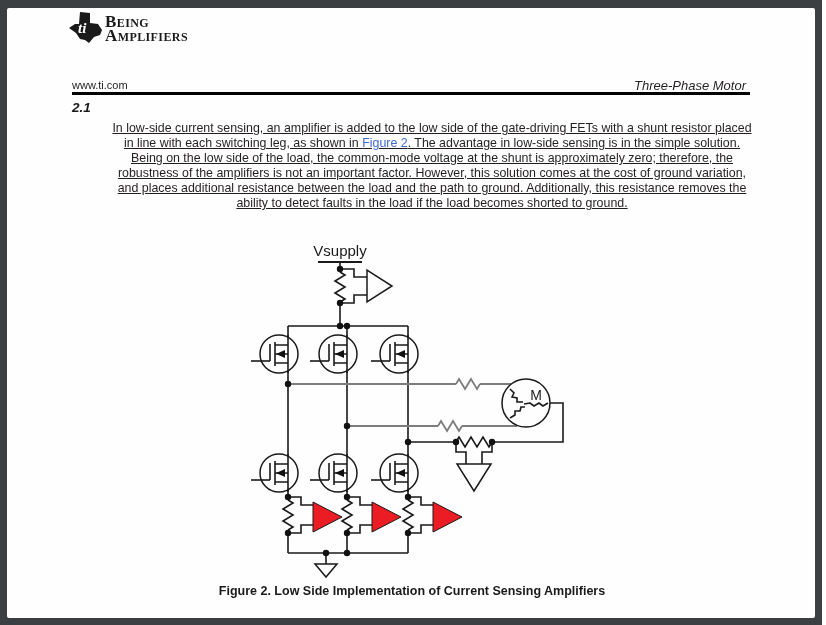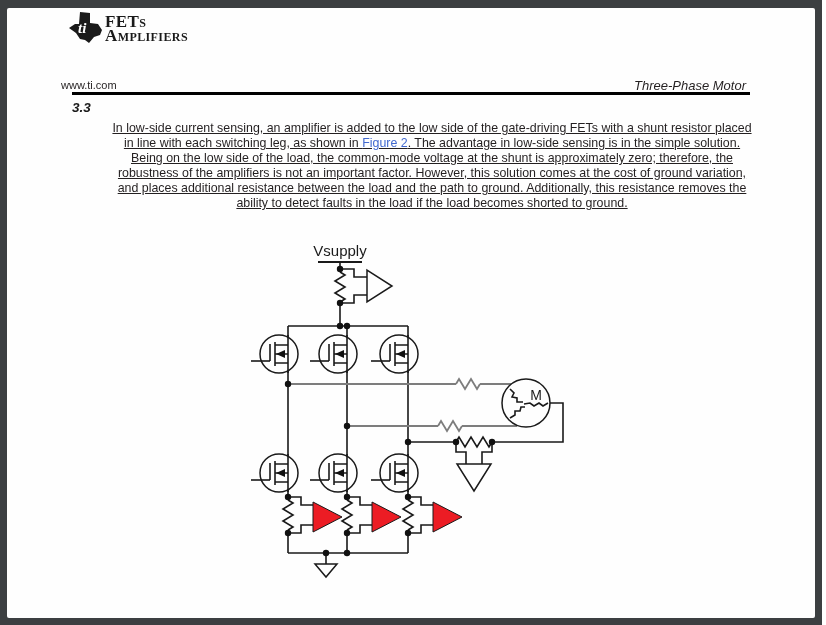--- a/index.html
+++ b/index.html
@@ -9,21 +9,21 @@
   html,body{margin:0;padding:0;}
   #screen{position:relative;width:822px;height:625px;background:var(--frame);
     font-family:"Liberation Sans",sans-serif;color:var(--ink);overflow:hidden;}
   #page{position:absolute;left:7px;top:8px;right:7px;bottom:7px;background:var(--paper);border-radius:2px;}
   .abs{position:absolute;}
   
   #logo-glyph{left:68px;top:11px;width:35px;height:34px;}
   #wordmark{left:105px;top:15px;line-height:14px;font-family:"Liberation Serif",serif;
     font-weight:bold;font-variant:small-caps;font-size:17px;letter-spacing:.4px;color:#1a1a1a;}
   
-  #hdr-left{left:61px;top:79px;font-size:11px;}
+  #hdr-left{left:72px;top:79px;font-size:11px;}
   #hdr-right{right:76px;top:78px;font-size:13px;font-style:italic;text-align:right;}
   #hdr-rule{left:72px;top:92px;width:678px;height:3px;background:#000;}
   
   .h-num{left:72px;top:100px;}
   .h-title{left:103px;top:100px;}
   .heading{font-weight:bold;font-style:italic;font-size:13.5px;color:#1a1a1a;}
   
   #para{left:112px;top:121px;width:640px;font-size:12.4px;line-height:15px;text-align:center;text-decoration:underline;}
   #para a{color:var(--link-blue);text-decoration:none;cursor:pointer;}
   
@@ -45,29 +45,29 @@
 <body>
 
 <div id="screen">
   <div id="page"></div>
 
   <svg class="abs" id="logo-glyph" viewBox="0 0 35 34">
     <polygon points="12,1 22,2 22,12 30,13 34,19 32,24 26,26 21,32 17,29 12,28 8,22 1,17 7,13 11,13" fill="#1a1a1a" stroke="none"></polygon>
     <text x="10" y="22" font-size="15" font-style="italic" font-weight="bold" fill="#ffffff" font-family="Liberation Serif, serif">ti</text>
   </svg>
   <div class="abs" id="wordmark">
-    <div>FETs</div>
+    <div>Being</div>
     <div>Amplifiers</div>
   </div>
 
   <div class="abs" id="hdr-left">www.ti.com</div>
   <div class="abs" id="hdr-right">Three-Phase Motor</div>
   <div class="abs" id="hdr-rule"></div>
 
-  <div class="abs heading h-num">3.3</div>
+  <div class="abs heading h-num">2.1</div>
 
   <div class="abs" id="para"><span>In low-side current sensing, an amplifier is added to the low side of the gate-driving FETs with a shunt resistor placed in line with each switching leg, as shown in </span><a>Figure 2</a><span>. The advantage in low-side sensing is in the simple solution. Being on the low side of the load, the common-mode voltage at the shunt is approximately zero; therefore, the robustness of the amplifiers is not an important factor. However, this solution comes at the cost of ground variation, and places additional resistance between the load and the path to ground. Additionally, this resistance removes the ability to detect faults in the load if the load becomes shorted to ground.</span></div>
 
   <svg class="abs" id="diagram" viewBox="220 236 420 348">
     <defs>
       <g id="nmos">
         <circle cx="0" cy="0" r="19" class="sym whitefill"></circle>
         <path class="wire" d="M9,-19 V19"></path>
         <path class="wire" d="M-28,7 H-9"></path>
         <path class="wire" d="M-9,-10 V7"></path>
@@ -152,13 +152,14 @@
       <circle class="dot" cx="347" cy="497" r="3.2"></circle>
       <circle class="dot" cx="408" cy="497" r="3.2"></circle>
       <circle class="dot" cx="288" cy="533" r="3.2"></circle>
       <circle class="dot" cx="347" cy="533" r="3.2"></circle>
       <circle class="dot" cx="408" cy="533" r="3.2"></circle>
       <circle class="dot" cx="326" cy="553" r="3.2"></circle>
       <circle class="dot" cx="347" cy="553" r="3.2"></circle>
     </g>
   </svg>
 
+  <div class="abs" id="caption">Figure 2. Low Side Implementation of Current Sensing Amplifiers</div>
 </div>
 
 </body></html>

